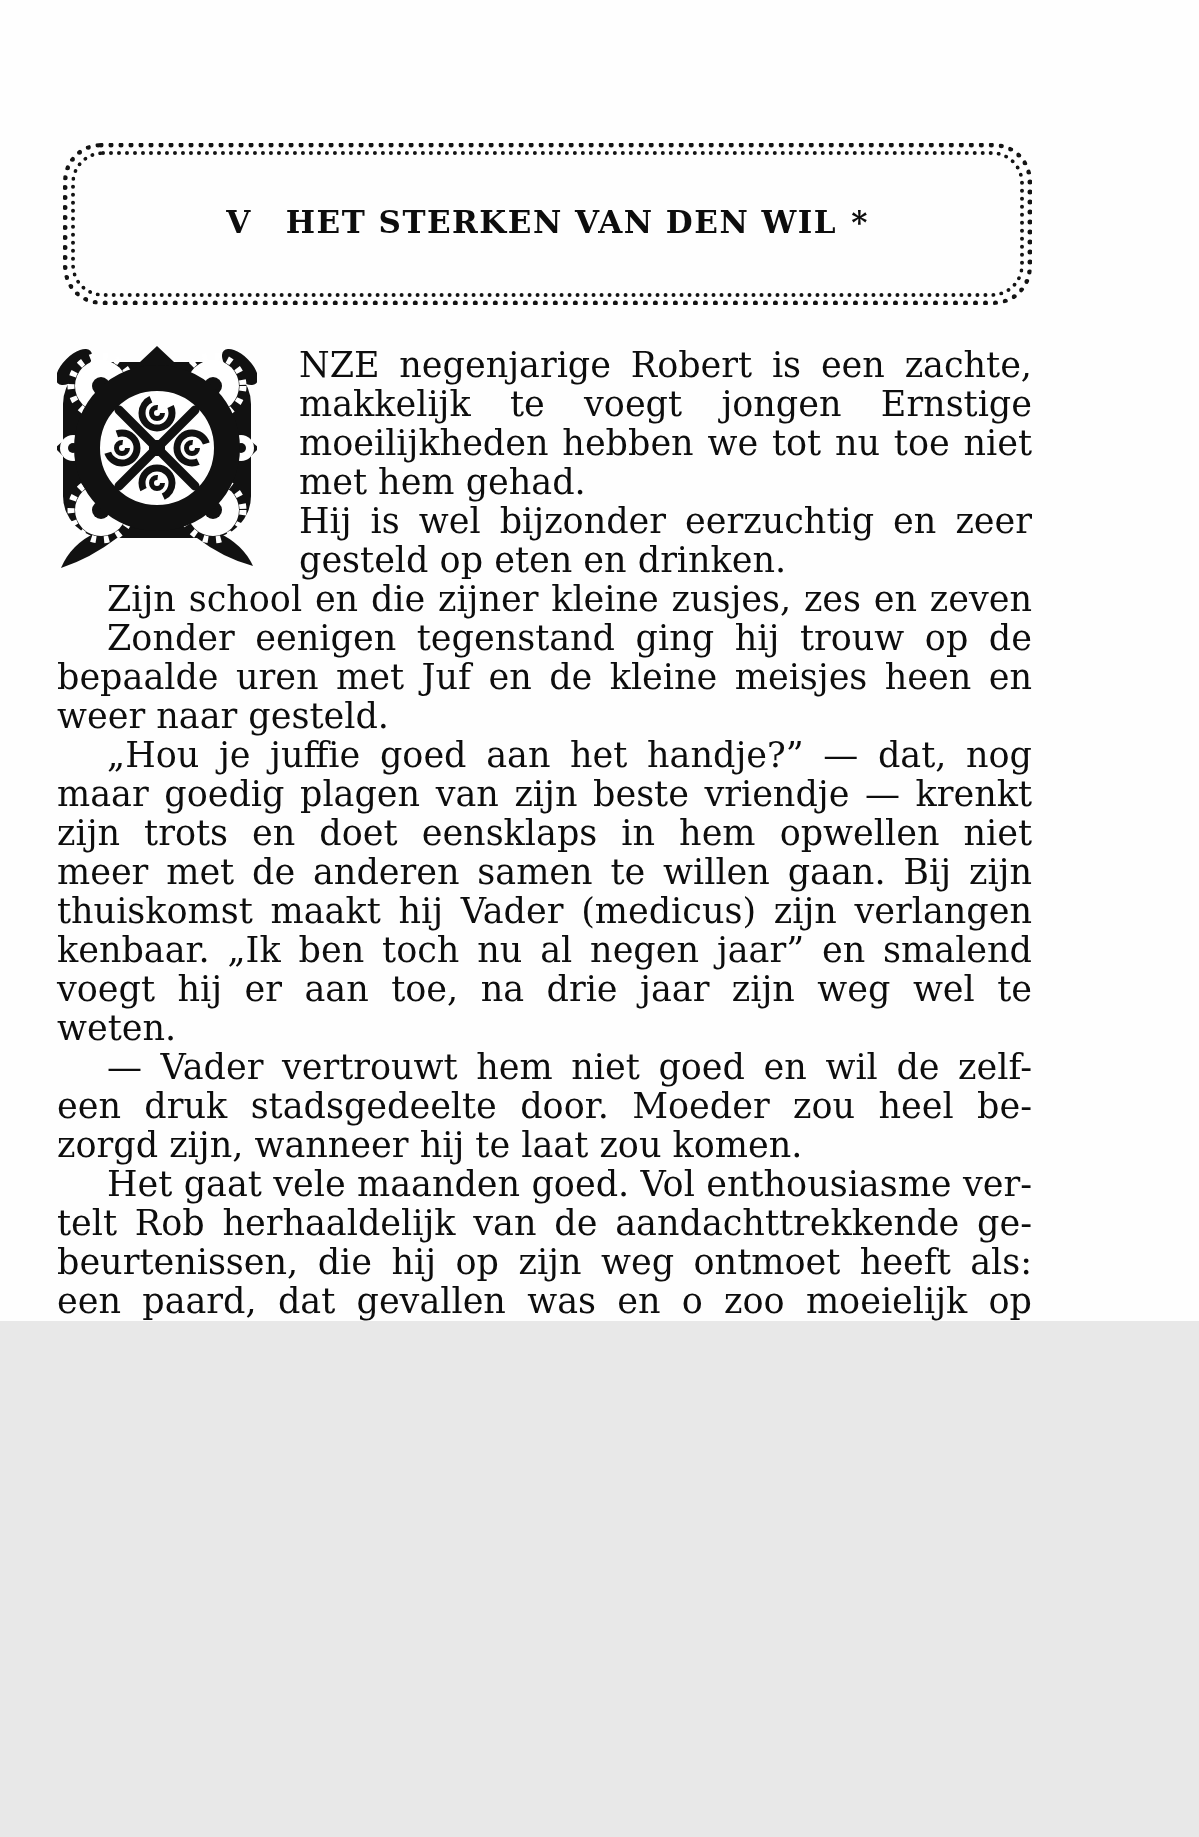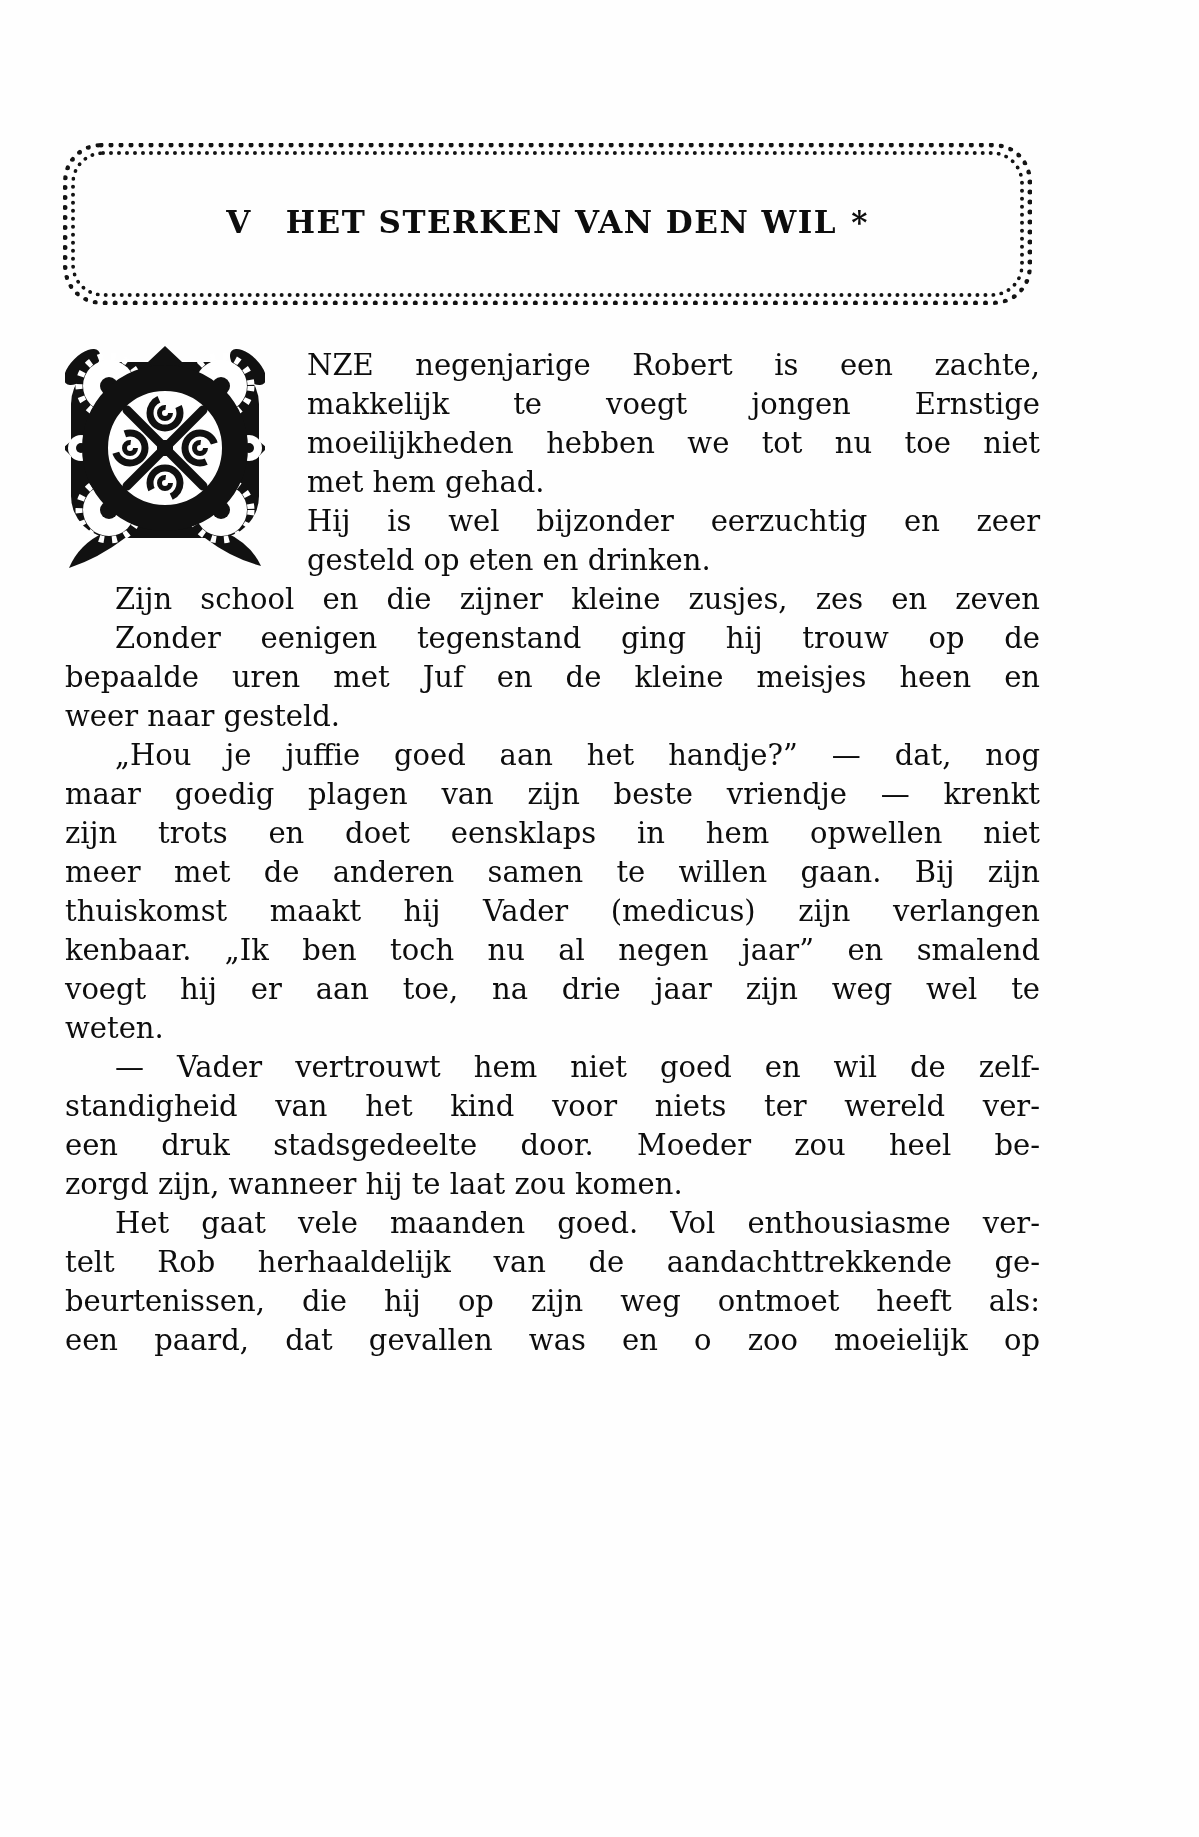--- a/index.html
+++ b/index.html
@@ -1,19 +1,19 @@
 <!DOCTYPE html>
 <html><head>
 <meta charset="utf-8">
 <style>
   html,body { margin:0; padding:0; background:#e8e8e8; }
   .page {
     position: relative;
     width: 1199px;
-    height: 1837px;
+    height: 1321px;
     margin: 0 auto;
     background: #fefefe;
     color: #111;
     font-family: "DejaVu Serif", "Liberation Serif", serif;
     overflow: hidden;
   }
   
   .header-box {
     position: absolute;
     left: 63px; top: 143px;
@@ -38,24 +38,23 @@
     color: #0d0d0d;
     transform: translateY(-2px);
   }
   .chnum  { margin-right: 34px; }
   .chast  { margin-left: 14px; }
   
   .body-text {
     position: absolute;
     left: 57px; top: 346px;
     width: 975px;
-    font-size: 29px;
+    font-size: 35px;
     line-height: 39px;
     color: #0d0d0d;
-    margin-left: 8px;
   }
   .dropcap {
     float: left;
     width: 242px;
     height: 232px;
   }
   .dropcap svg { display: block; }
   .para { margin: 0; }
   .line {
     text-align: justify;
@@ -168,21 +167,20 @@
           <div class="line">maar goedig plagen van zijn beste vriendje — krenkt</div>
           <div class="line">zijn trots en doet eensklaps in hem opwellen niet</div>
           <div class="line">meer met de anderen samen te willen gaan. Bij zijn</div>
           <div class="line">thuiskomst maakt hij Vader (medicus) zijn verlangen</div>
           <div class="line">kenbaar. „Ik ben toch nu al negen jaar” en smalend</div>
           <div class="line">voegt hij er aan toe, na drie jaar zijn weg wel te</div>
           <div class="line short">weten.</div>
         </div>
         <div class="para indent">
           <div class="line">— Vader vertrouwt hem niet goed en wil de zelf-</div>
-          <div class="line">standigheid van het kind voor niets ter wereld ver-</div>
           <div class="line">een druk stadsgedeelte door. Moeder zou heel be-</div>
           <div class="line short">zorgd zijn, wanneer hij te laat zou komen.</div>
         </div>
         <div class="para indent">
           <div class="line">Het gaat vele maanden goed. Vol enthousiasme ver-</div>
           <div class="line">telt Rob herhaaldelijk van de aandachttrekkende ge-</div>
           <div class="line">beurtenissen, die hij op zijn weg ontmoet heeft als:</div>
           <div class="line">een paard, dat gevallen was en o zoo moeielijk op</div>
         </div>
       </div>

